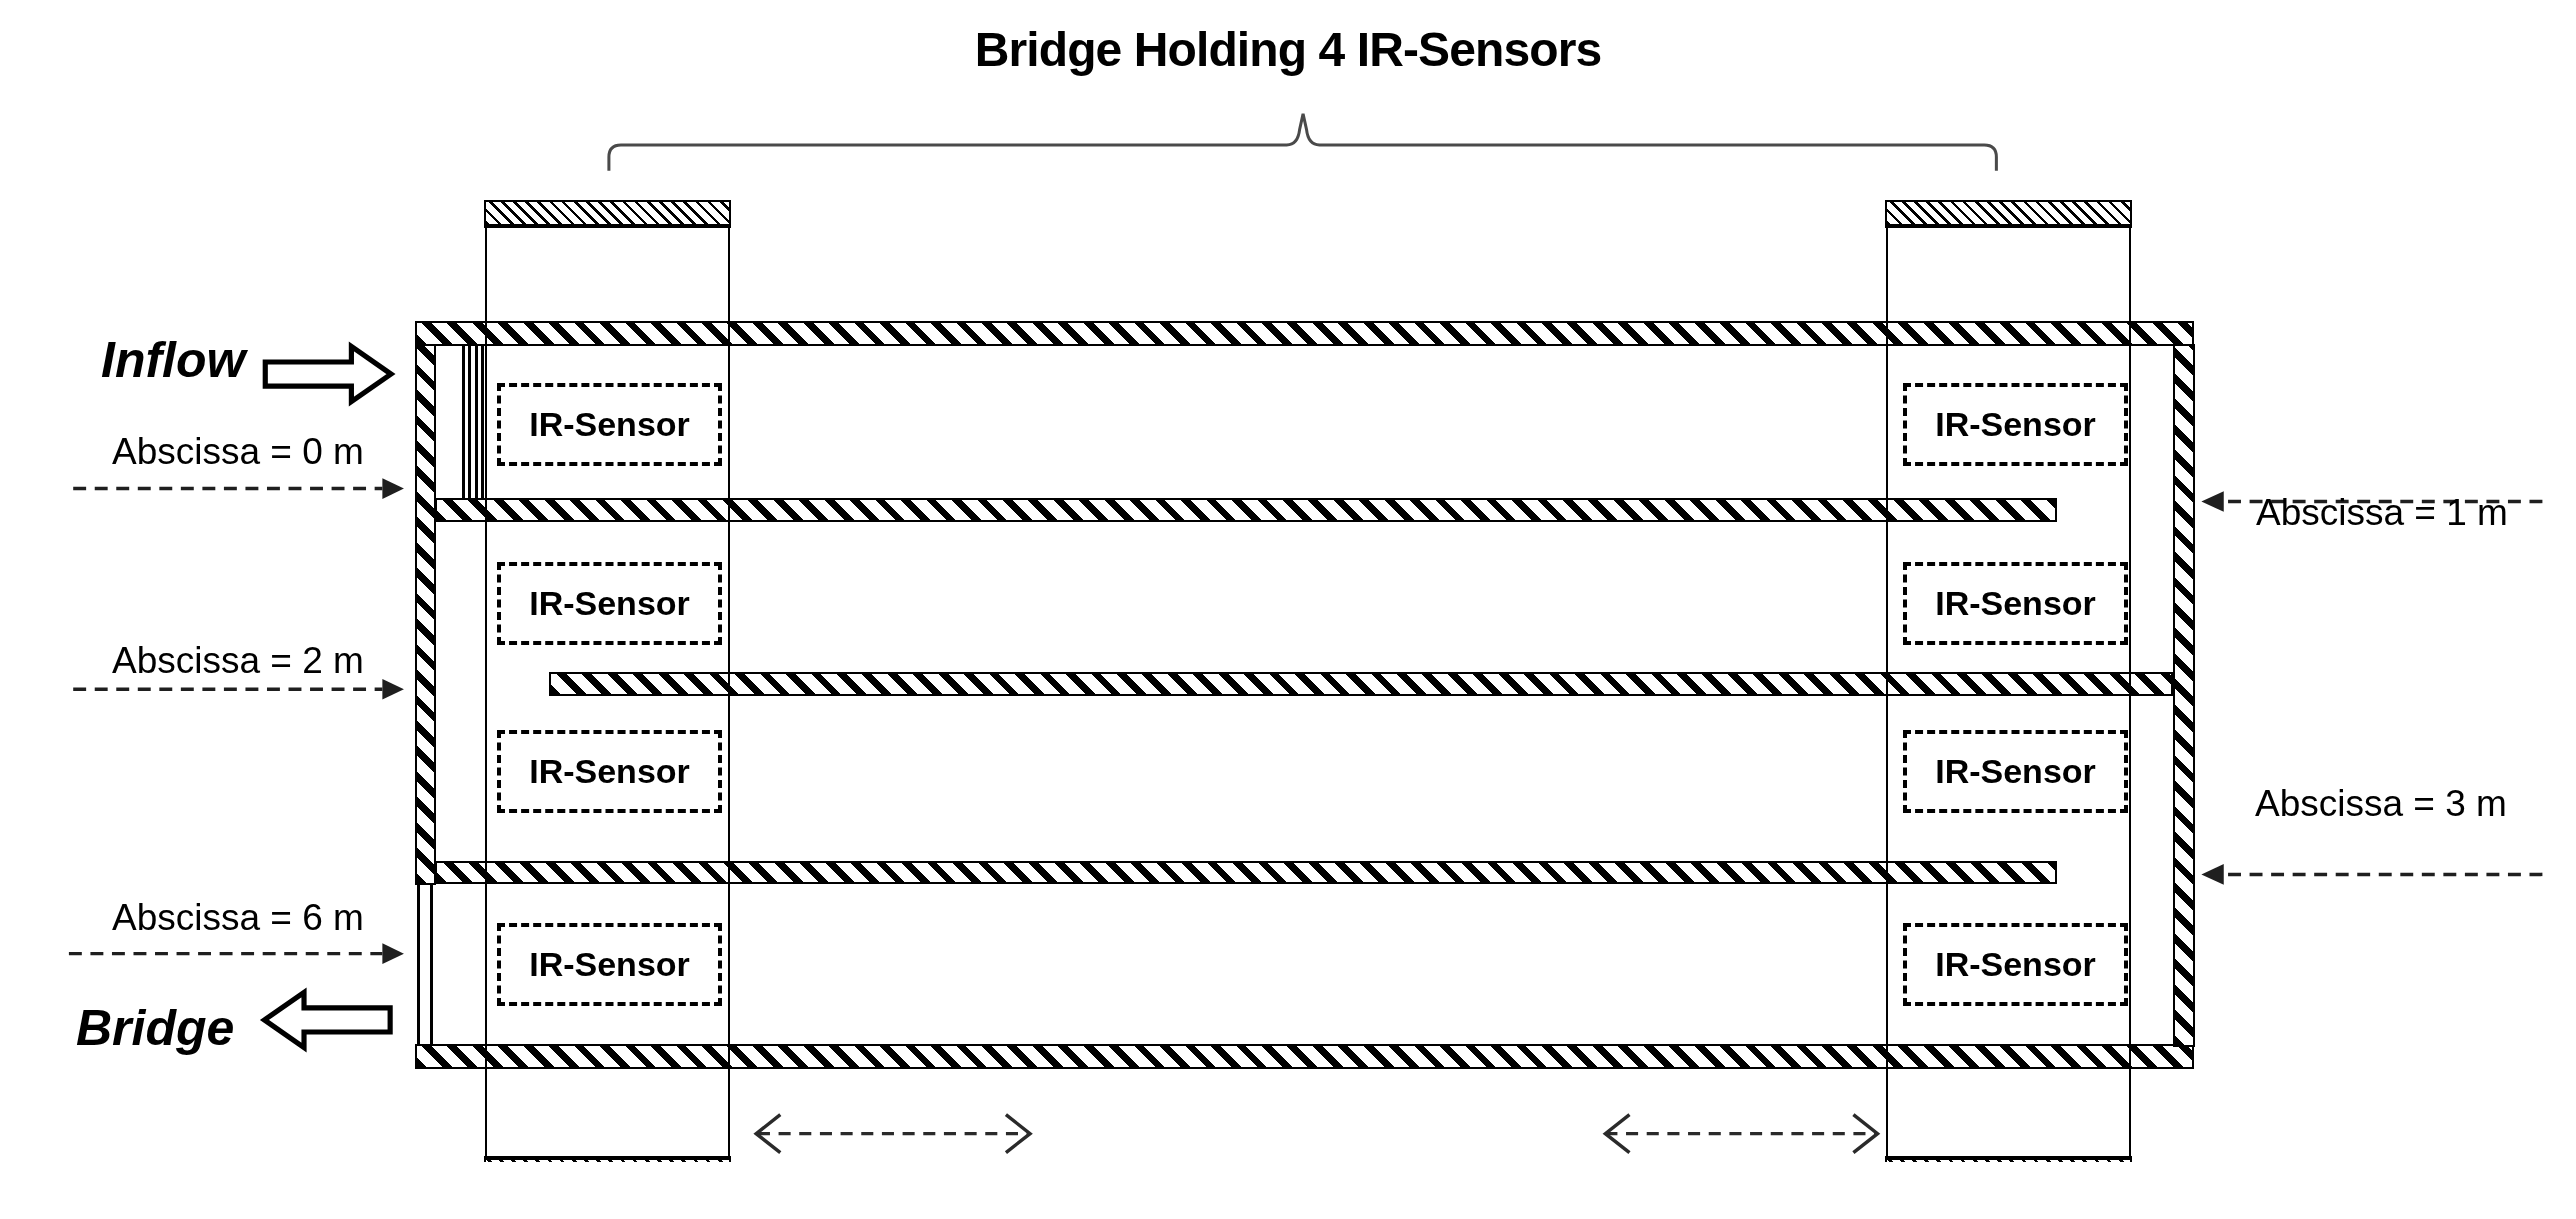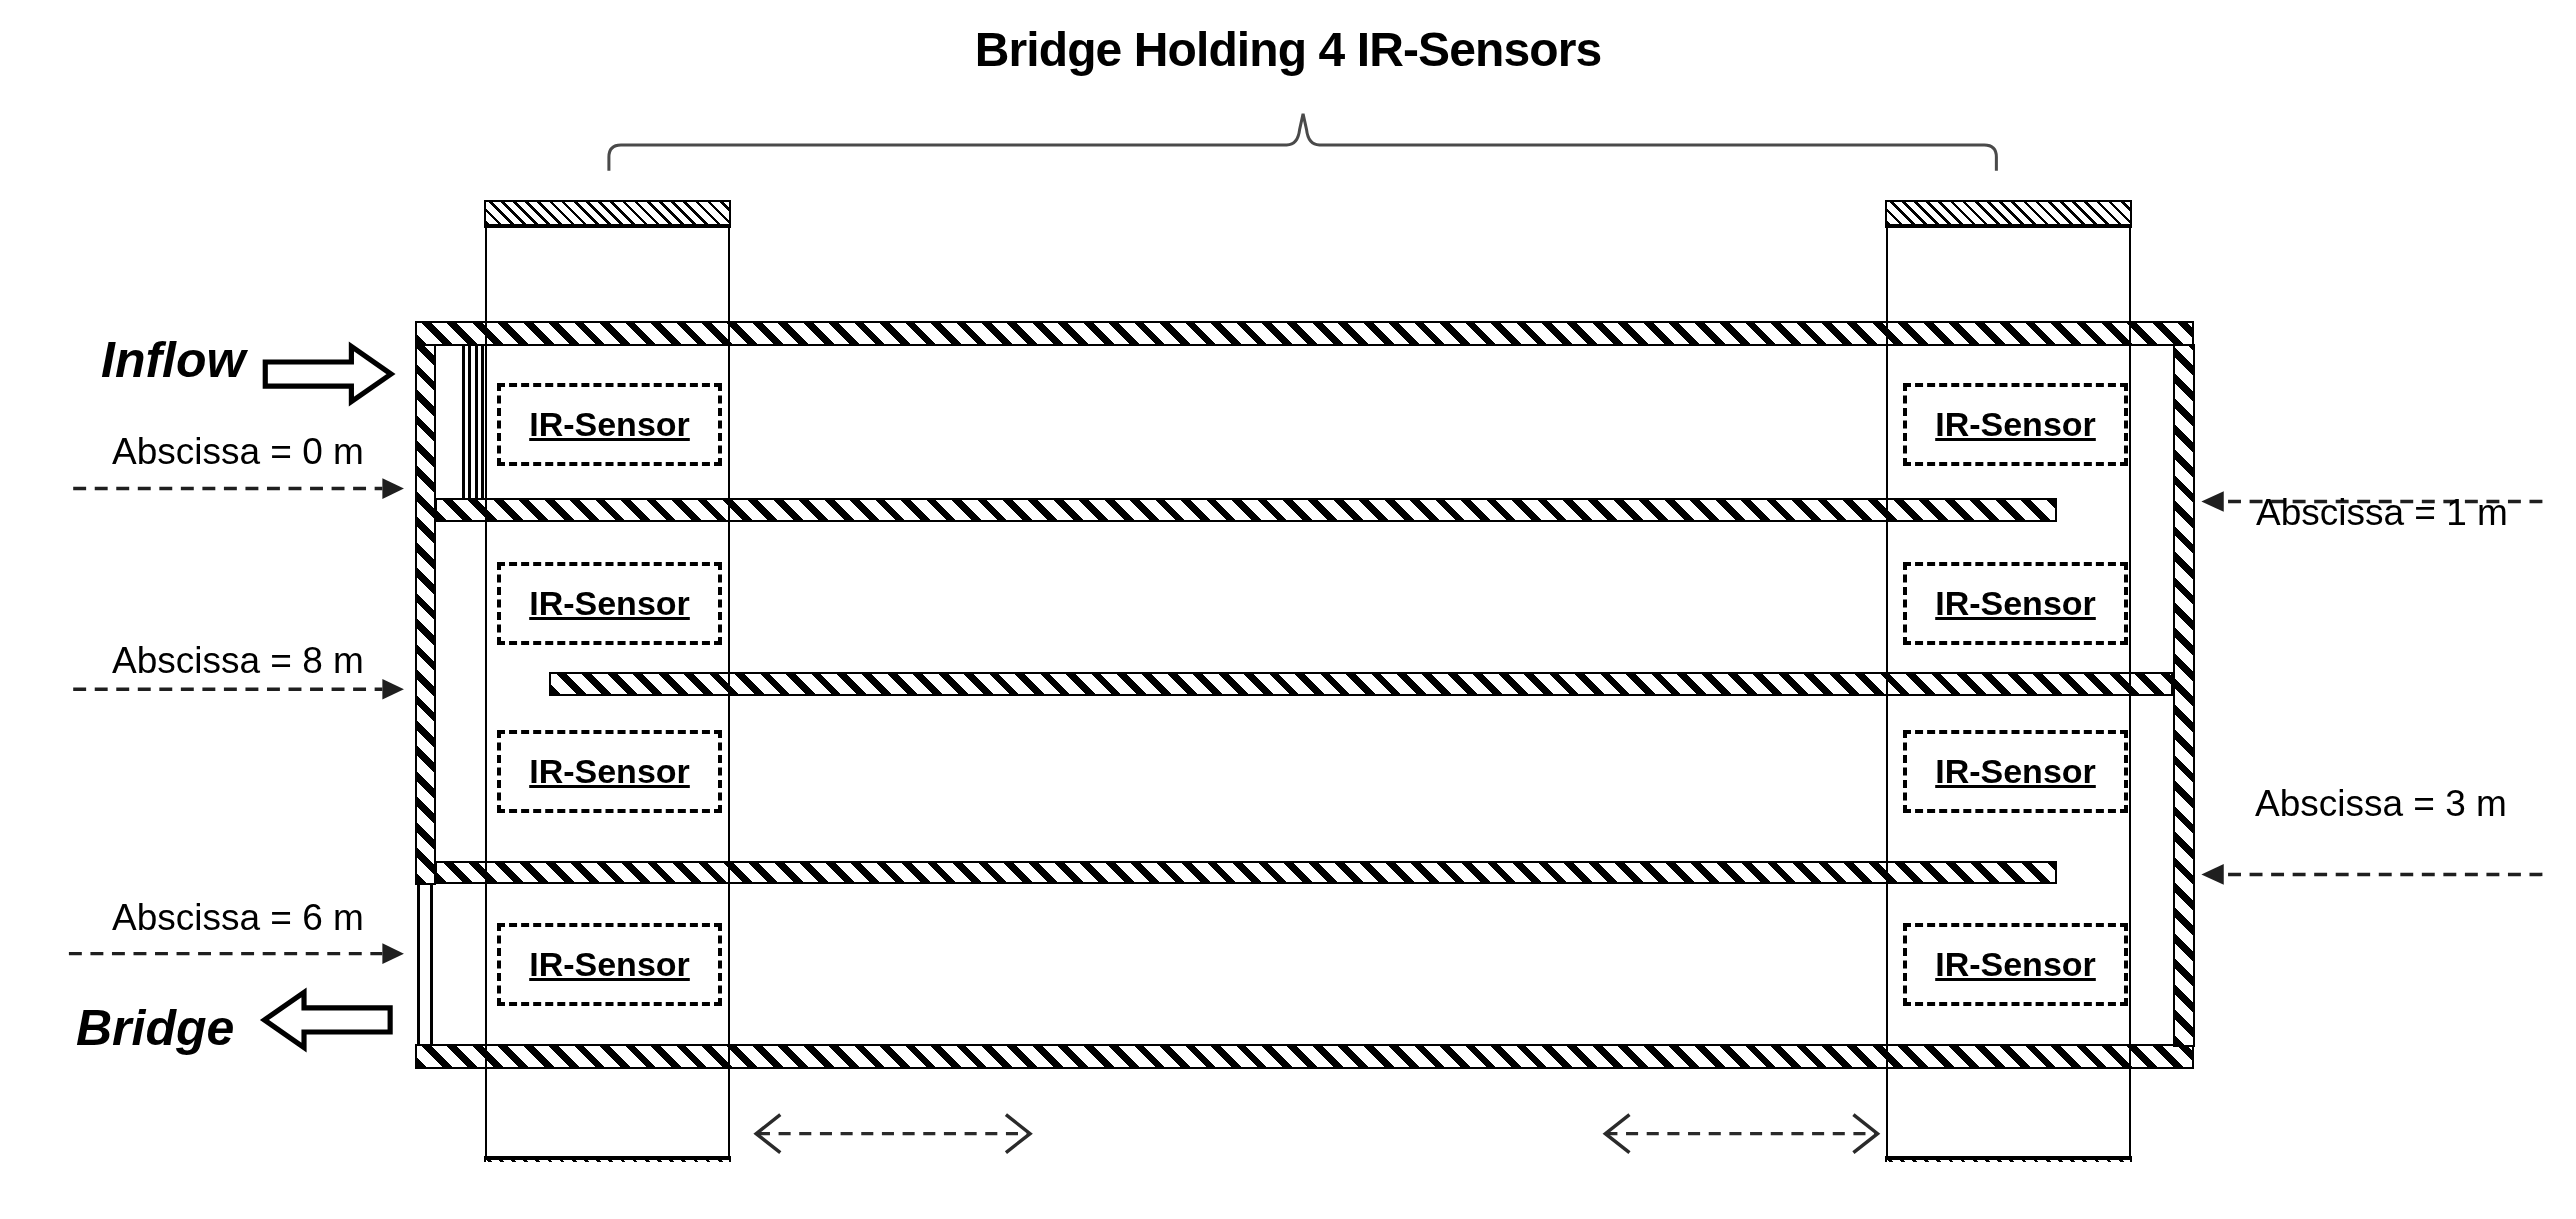--- a/index.html
+++ b/index.html
@@ -58,21 +58,21 @@
     background:repeating-linear-gradient(45deg,#000 0 2.6px,#fff 2.6px 8.6px);
     background-clip:padding-box;
   }
   .cap-top{top:0;height:28px;border-bottom-width:4.3px;}
   .cap-bottom{bottom:0;height:30px;border-top-width:4.3px;}
   
   .sensor{
     position:absolute;width:225px;height:83px;box-sizing:border-box;
     border:4.3px dashed #000;background:#fff;z-index:5;
     display:flex;align-items:center;justify-content:center;
-    font-size:34px;font-weight:bold;white-space:nowrap;text-decoration:underline;
+    font-size:34px;font-weight:bold;white-space:nowrap;
   }
   .s-l{left:497px;} .s-r{left:1903px;}
   .row1{top:383px;} .row2{top:562px;} .row3{top:730px;} .row4{top:923px;}
   
   #lineart{position:absolute;left:0;top:0;z-index:6;}
   .txt{z-index:7;}
 </style>
 </head>
 <body>
 
@@ -171,20 +171,20 @@
       <line x1="1864" y1="1316" x2="2178" y2="1316" stroke-width="4" stroke-dasharray="14 10"></line>
       <polyline points="1892,1294 1864,1316 1892,1338" stroke-width="4"></polyline>
       <polyline points="2152,1294 2180,1316 2152,1338" stroke-width="4"></polyline>
     </g>
   </svg>
 
   <div class="abs flowlbl inflow-lbl txt">Inflow</div>
   <div class="abs flowlbl outflow-lbl txt">Bridge</div>
 
   <div class="abs marker-lbl abs0-lbl txt">Abscissa = 0 m</div>
-  <div class="abs marker-lbl abs2-lbl txt">Abscissa = 8 m</div>
+  <div class="abs marker-lbl abs2-lbl txt">Abscissa = 2 m</div>
   <div class="abs marker-lbl abs4-lbl txt">Abscissa = 6 m</div>
   <div class="abs marker-lbl abs1-lbl txt">Abscissa = 1 m</div>
   <div class="abs marker-lbl abs3-lbl txt">Abscissa = 3 m</div>
 
 
 </div>
 
 
 </body></html>

